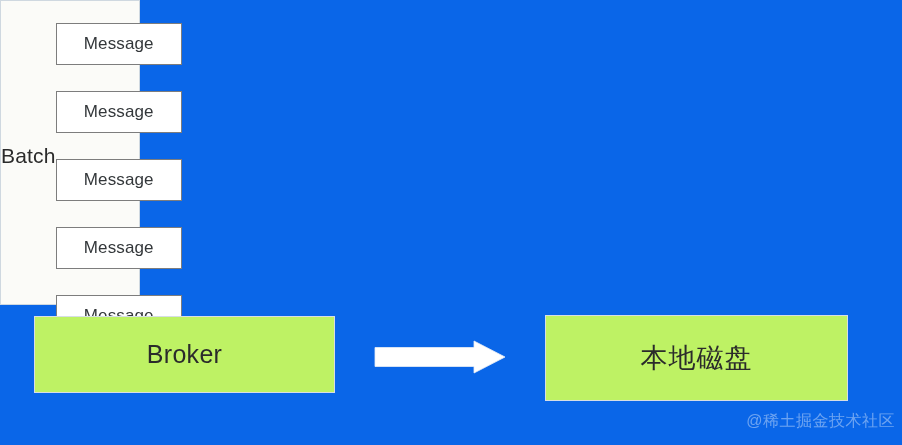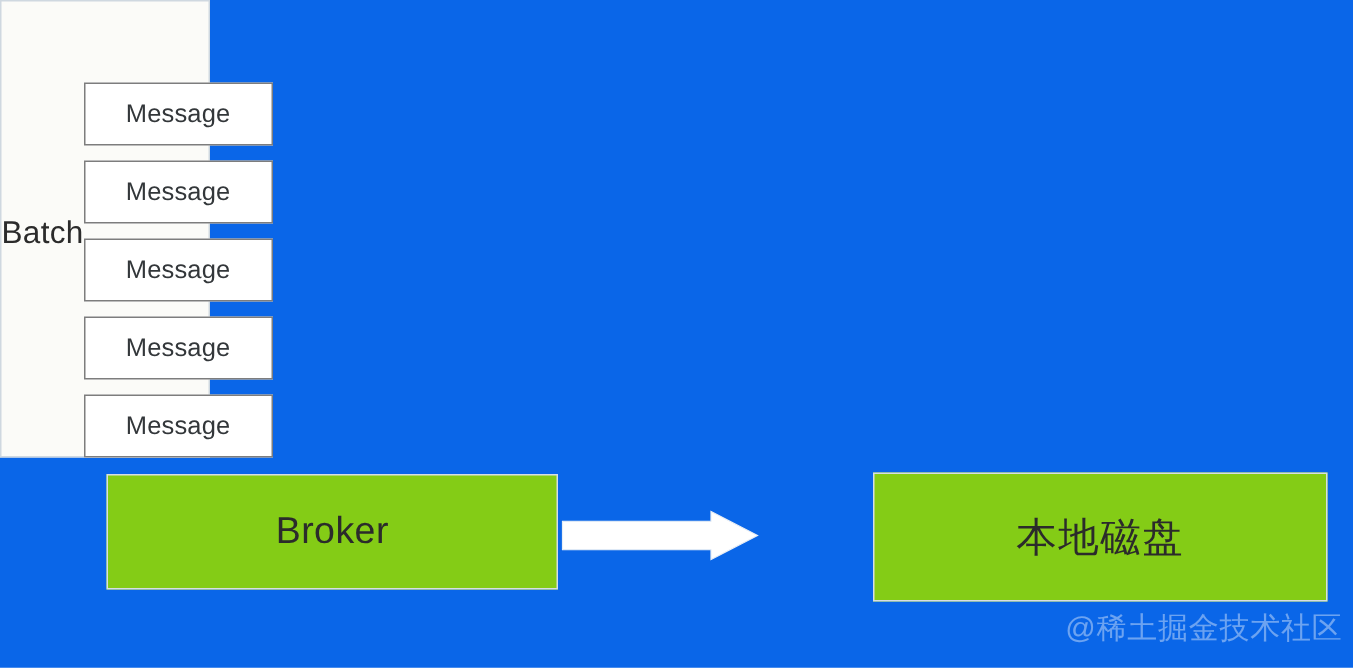--- a/index.html
+++ b/index.html
@@ -15,27 +15,26 @@
     position: relative;
     width: 902px;
     height: 445px;
     overflow: hidden;
     background: #0a66e8;
   }
 
   
   .card {
     position: absolute;
-    background: #84cc16;
+    background: #bef264;
     box-sizing: border-box;
     display: flex;
     align-items: center;
     justify-content: center;
     color: #2b2b2b;
-    margin-left: 37px;
   }
 
   
   #batch-container {
     left: 372px;
     top: 28px;
     width: 140px;
     height: 305px;
     background: #fbfbf8;
     box-sizing: border-box;
@@ -49,21 +48,21 @@
     font-size: 21px;
     color: #2b2b2b;
     letter-spacing: 0.2px;
     line-height: 1;
     padding: 8px 0 9px 0;
     user-select: none;
   }
   .message-list {
     display: flex;
     flex-direction: column;
-    gap: 10px;
+    gap: 26px;
     width: 126px;
     margin-top: 48px;
   }
   .message-box {
     box-sizing: border-box;
     width: 126px;
     height: 42px;
     border: 1.6px solid #7d7d7d;
     background: #ffffff;
     display: flex;
@@ -103,21 +102,21 @@
     top: 340px;
     width: 133px;
     height: 34px;
   }
 
   
   #watermark {
     position: absolute;
     right: 7px;
     bottom: 13px;
-    font-size: 20px;
+    font-size: 16px;
     color: rgba(255, 255, 255, 0.40);
     letter-spacing: 0.5px;
     user-select: none;
     white-space: nowrap;
   }
 </style>
 </head>
 <body>
 
 <div id="canvas">

